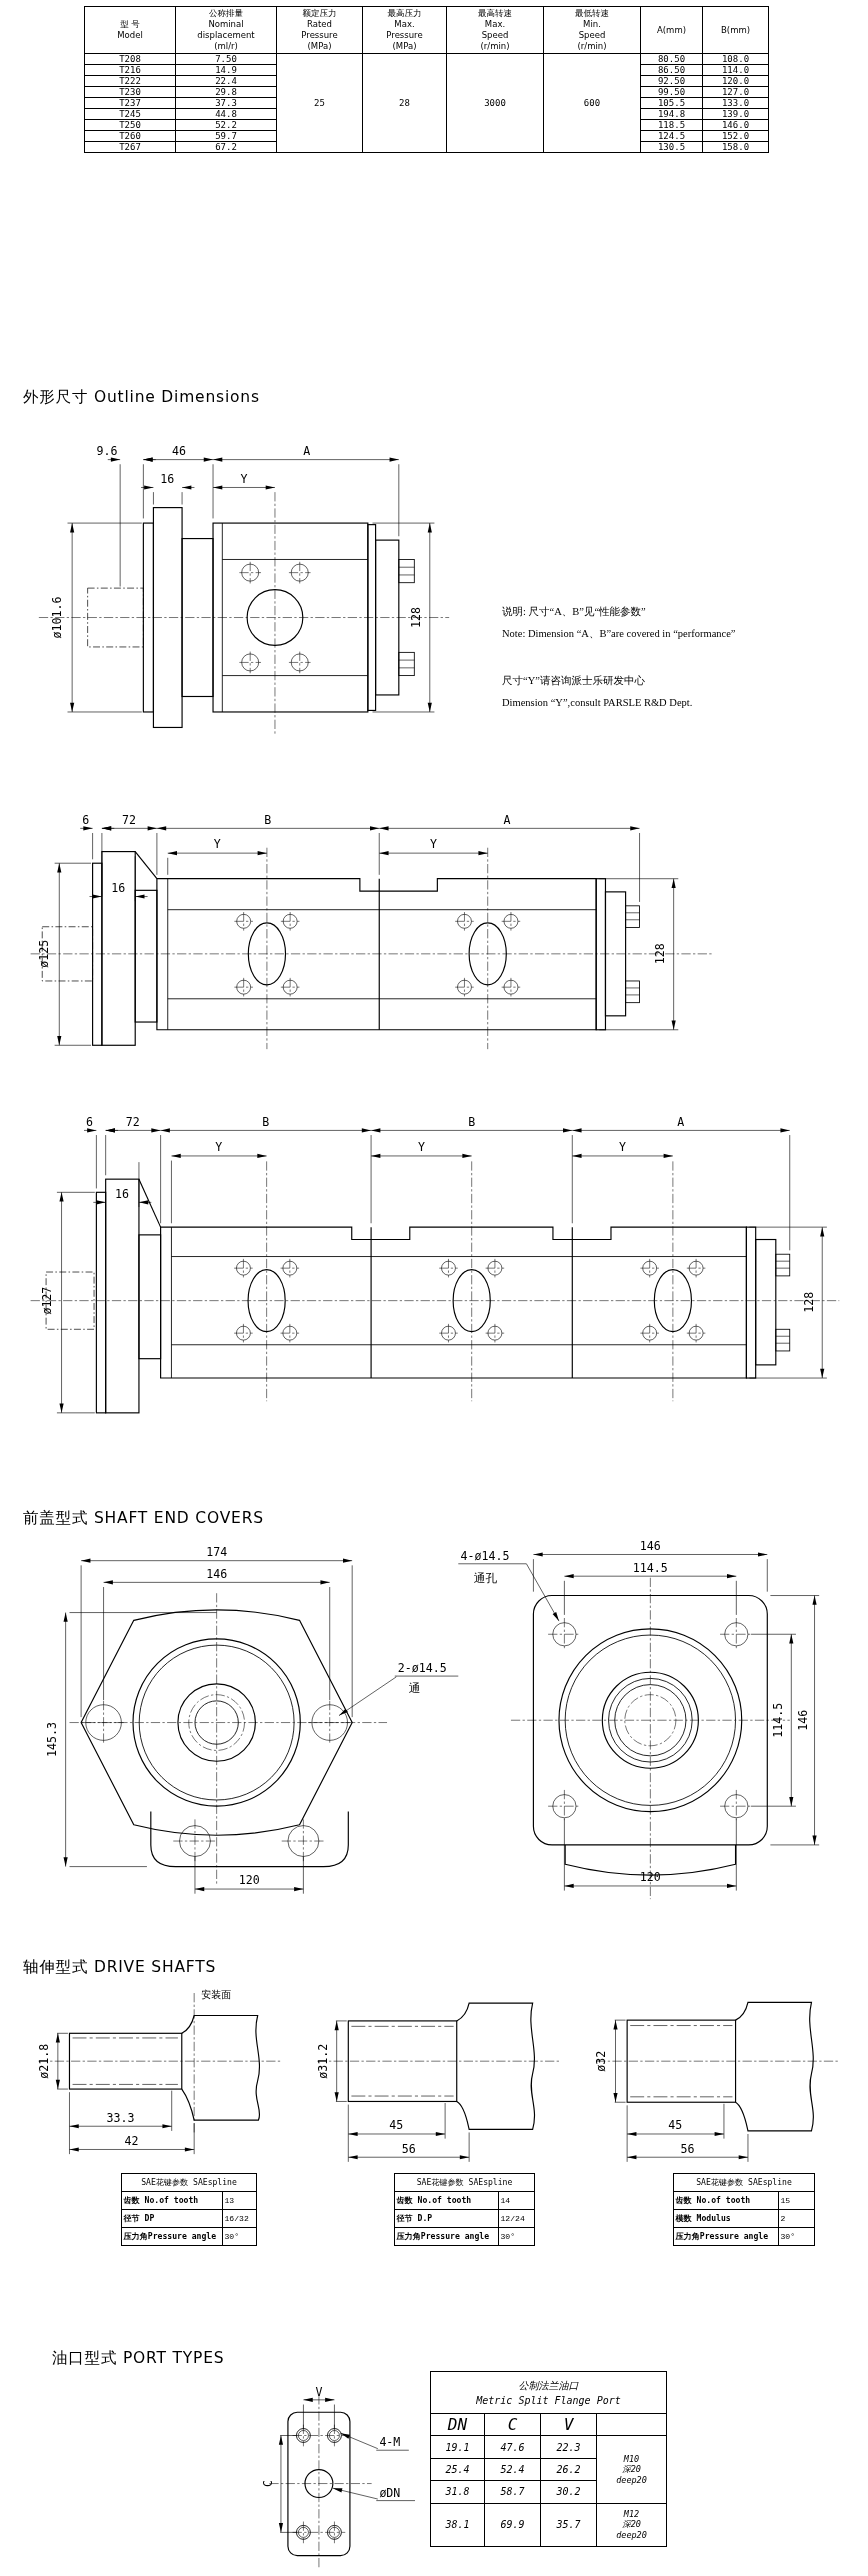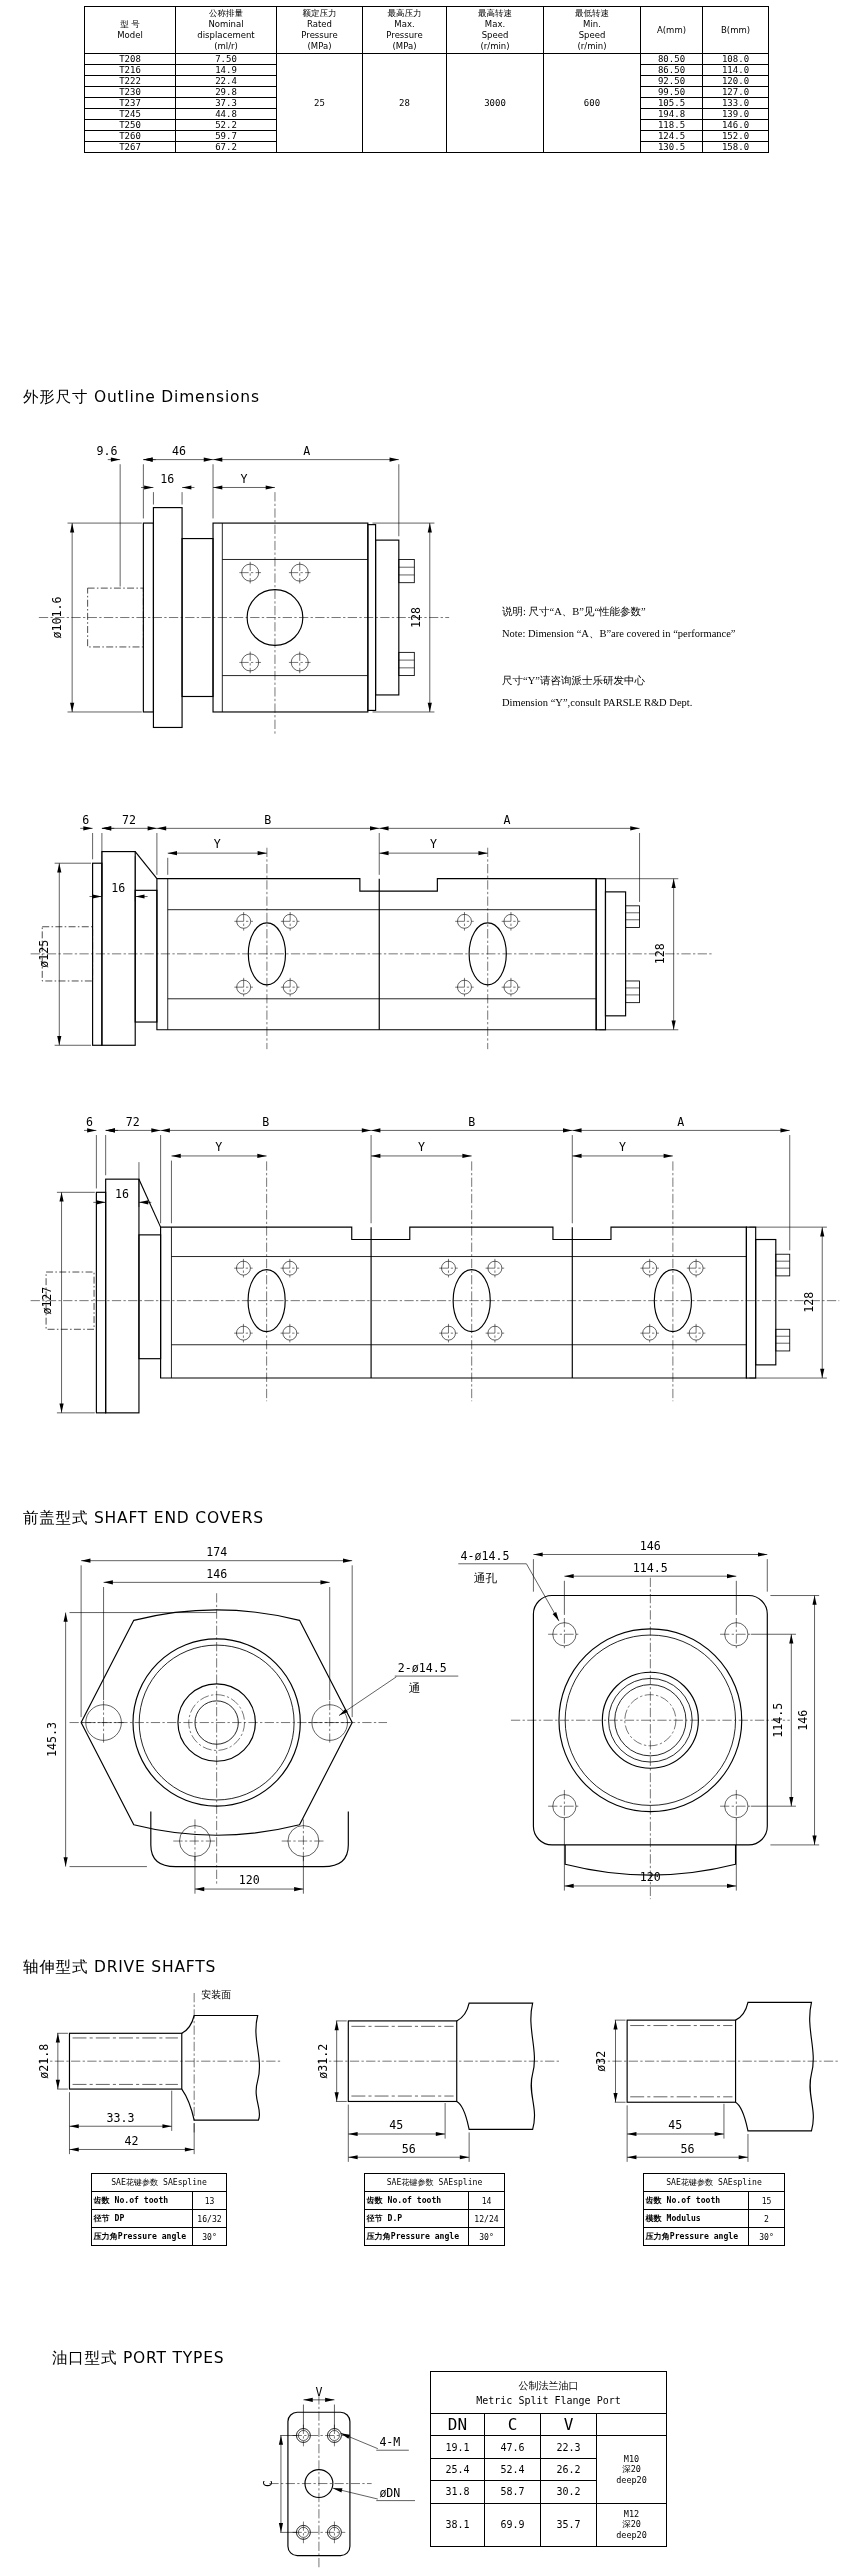--- a/index.html
+++ b/index.html
@@ -11,28 +11,28 @@
   .spec{border:1.5px solid #000;table-layout:fixed;}
   .spec th,.spec td{border:0.8px solid #000;text-align:center;font-weight:normal;vertical-align:middle;}
   .spec thead th{font-size:8.5px;line-height:1.3;white-space:pre-line;height:42px;border-bottom:1.5px solid #000;
                  font-family:"DejaVu Sans","Liberation Sans",sans-serif;}
   .spec tbody td{font-size:9px;height:10px;padding:0 1.5px;font-family:"DejaVu Sans Mono","DejaVu Sans",monospace;}
   
   .h1{font-size:15.5px;letter-spacing:0.8px;font-family:"DejaVu Sans","Liberation Sans",sans-serif;white-space:nowrap;}
   .notes{font-family:Liberation Serif, serif;font-size:10.5px;line-height:22px;}
   .notes .gap{height:25px;}
   
-  .mini{border:1.2px solid #000;table-layout:fixed;}
+  .mini{border:1.2px solid #000;table-layout:fixed;margin-left:30px;}
   .mini th,.mini td{border:0.8px solid #000;font-weight:normal;font-size:8.1px;
       font-family:"DejaVu Sans Mono","DejaVu Sans",monospace;padding:0 1.5px;}
   .mini th{text-align:center;height:17px;}
   .mini td{height:17px;}
   .mini td.lab{text-align:left;font-weight:bold;}
-  .mini td.val{text-align:center;}
-  .ports{border:1.5px solid #000;table-layout:fixed;}
+  .mini td.val{font-family:Liberation Mono, monospace;}
+  .ports{border:1.5px solid #000;table-layout:fixed;font-style:italic;}
   .ports th,.ports td{border:0.8px solid #000;font-weight:normal;text-align:center;
       font-family:"DejaVu Sans Mono","DejaVu Sans",monospace;}
   .ports th{font-size:10px;line-height:1.5;height:39px;}
   .ports .sub td{font-size:16px;height:19.4px;}
   .ports tbody td{font-size:10px;height:19.4px;}
   .ports td.m{font-size:8.5px;line-height:1.25;white-space:pre-line;}
   
   svg{overflow:visible;}
   .o{fill:none;stroke:#000;stroke-width:1.5;}
   .o2{fill:none;stroke:#000;stroke-width:1.1;}

